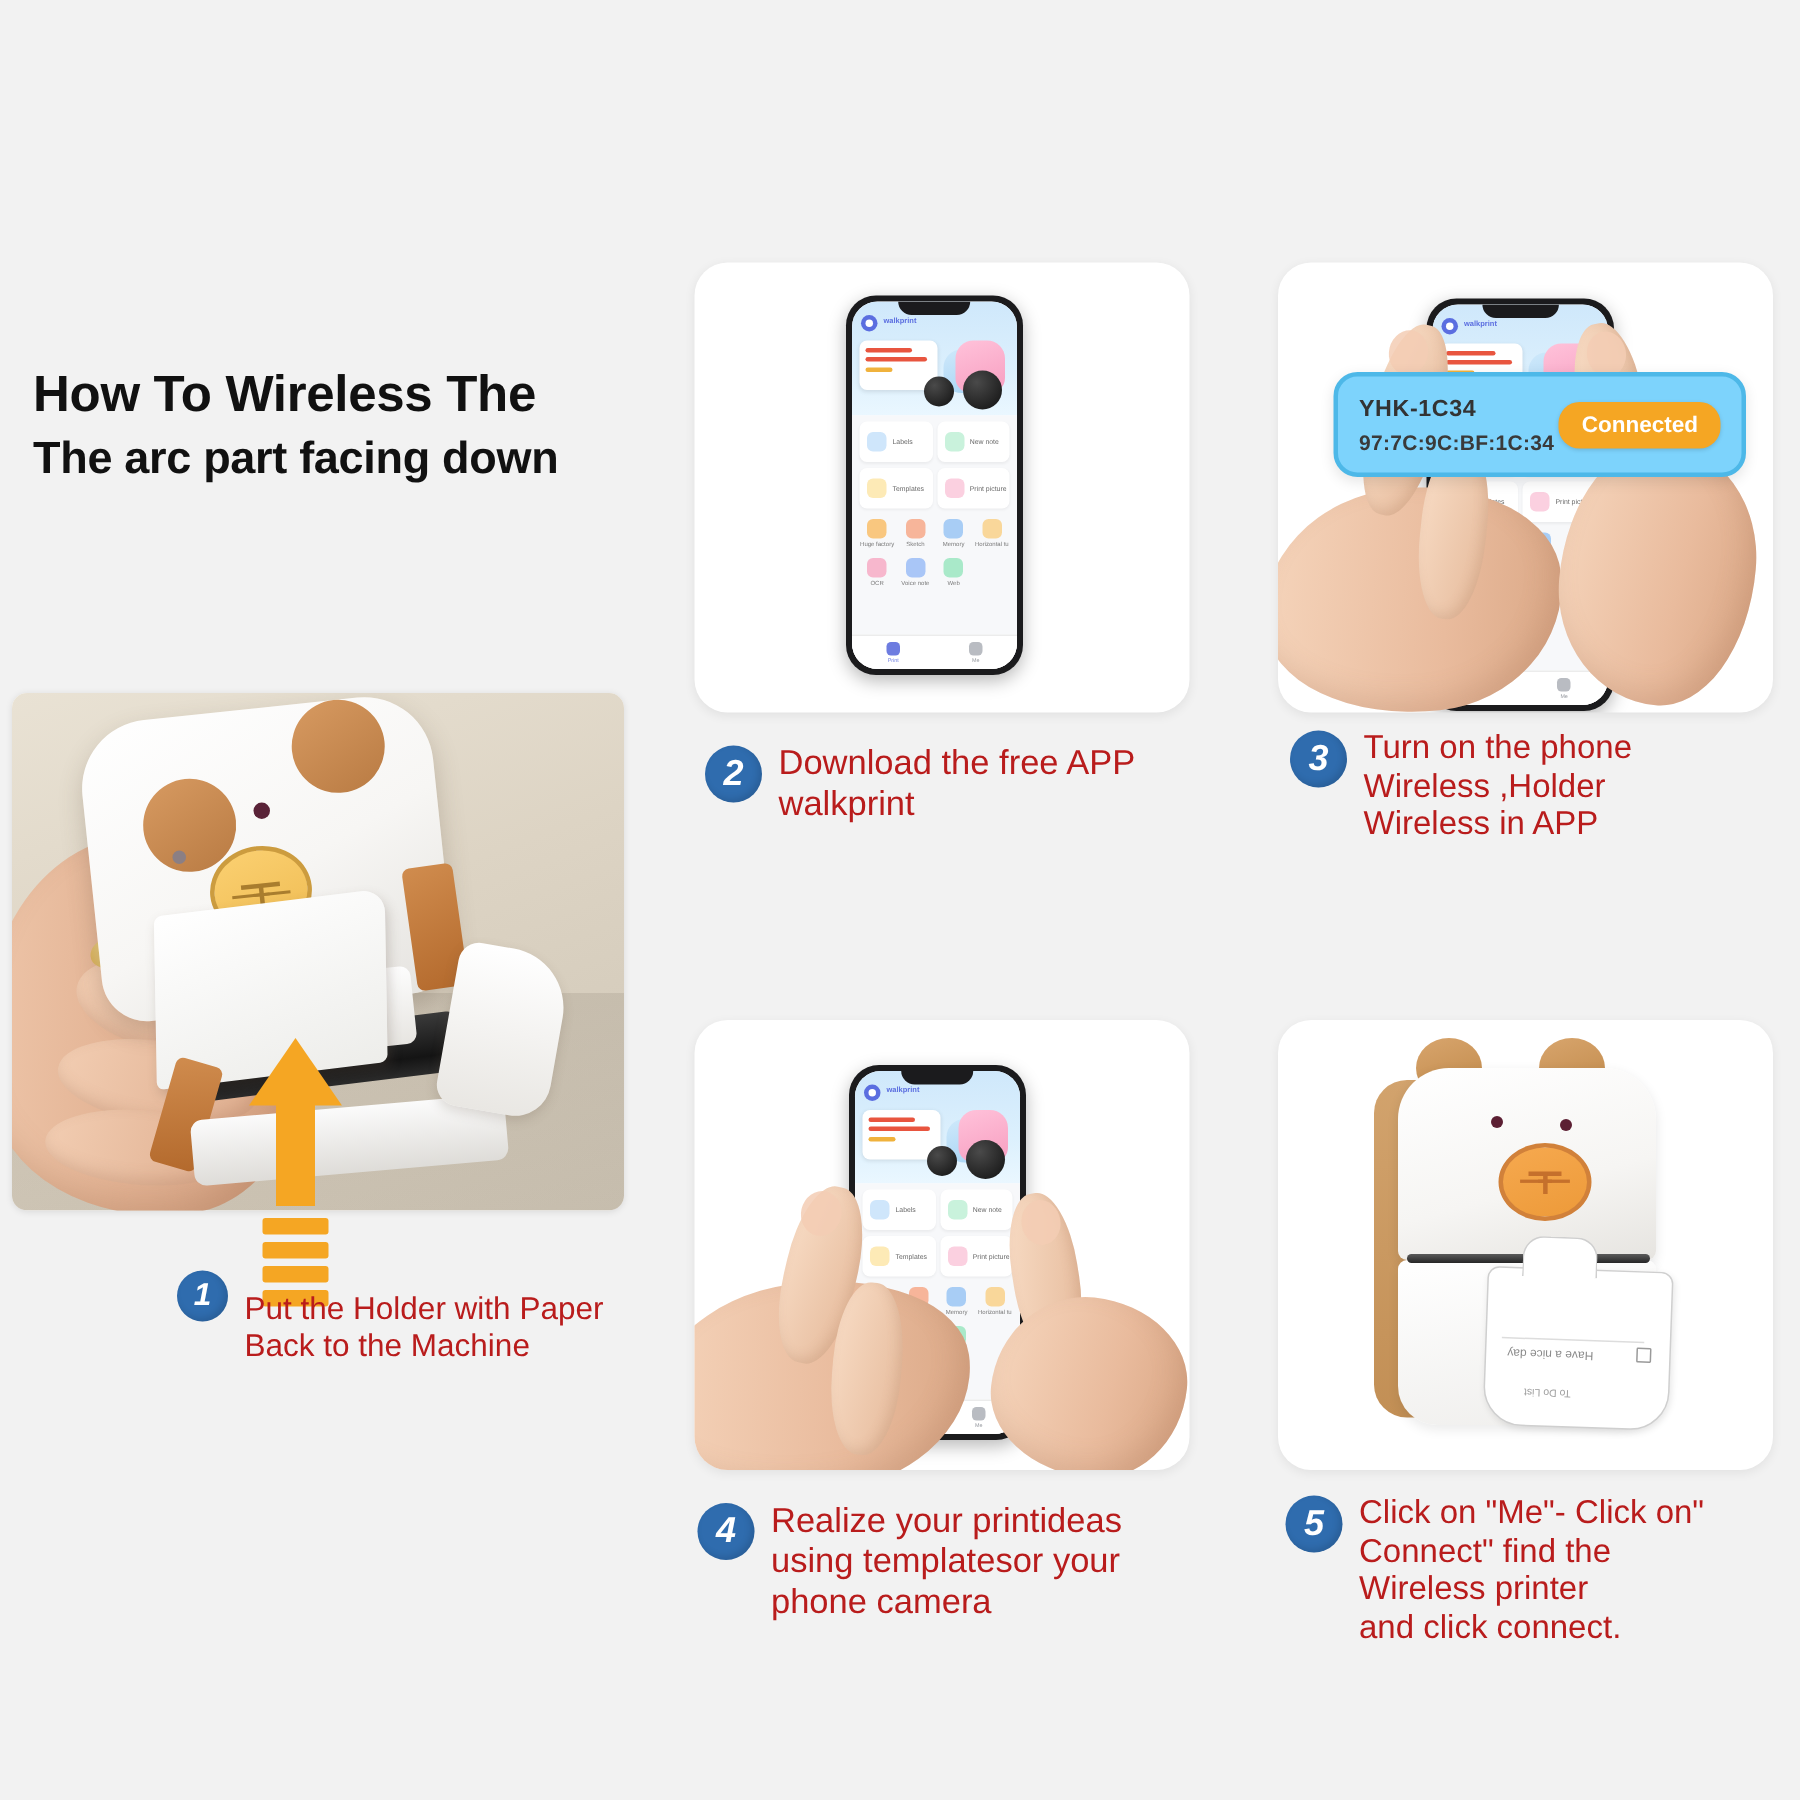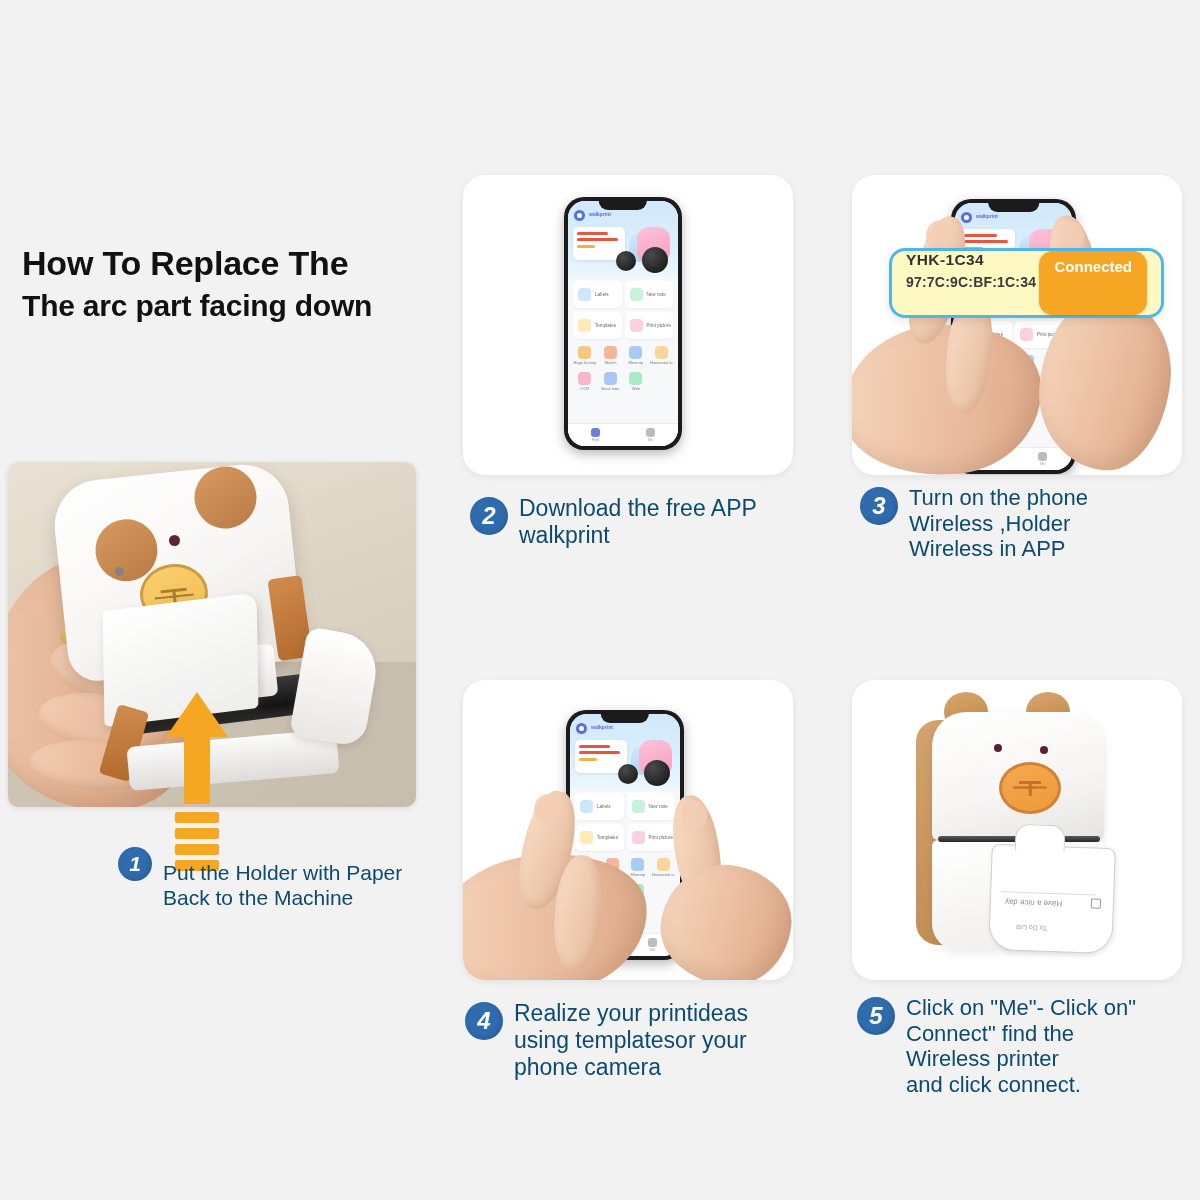--- a/index.html
+++ b/index.html
@@ -42,21 +42,21 @@
   
   .step{position:absolute;display:flex;align-items:flex-start;gap:11px;}
   .badge{
     width:38px;height:38px;border-radius:50%;
     background:#2f6cae;color:#fff;flex:0 0 38px;
     display:flex;align-items:center;justify-content:center;
     font-size:24px;font-weight:bold;font-style:italic;
     box-shadow:inset -2px -2px 5px rgba(0,0,0,.13);
     margin-top:2px;
   }
-  .caption{font-size:23px;color:#0c4a6e;line-height:1.17;white-space:pre-line;}
+  .caption{font-size:23px;color:#b91c1c;line-height:1.17;white-space:pre-line;}
 
   #step-1{left:118px;top:845px;width:340px;}
   #step-1 .badge{width:34px;height:34px;flex:0 0 34px;font-size:21px;}
   #step-1 .caption{font-size:21px;margin-top:16px;}
   #step-2{left:470px;top:495px;width:350px;}
   #step-3{left:860px;top:485px;width:330px;}
   #step-4{left:465px;top:1000px;width:340px;}
   #step-5{left:857px;top:995px;width:340px;}
   #step-3 .caption,#step-5 .caption{font-size:22px;}
 
@@ -193,22 +193,22 @@
      background:linear-gradient(100deg,#f6d6bd,#e9bb9d 60%,#d9a684);
      border-radius:48% 52% 45% 55%/55% 45% 55% 45%;
      box-shadow:inset -6px -8px 18px rgba(160,110,80,.22);}
   .hold-fing{position:absolute;background:linear-gradient(100deg,#f8dcc5,#e6bb9c);
      border-radius:46%;box-shadow:inset -3px -3px 8px rgba(160,110,80,.2);}
   .nail{position:absolute;background:#f3cdb4;border-radius:50%;opacity:.85;}
 
   
   .popup{
     position:absolute;left:889px;top:248px;width:275px;height:70px;
-    background:#fef9c3;border:3px solid #4db8e8;border-radius:16px;
-    display:flex;box-sizing:border-box;padding:0 14px;
+    background:#7dd3fc;border:3px solid #4db8e8;border-radius:16px;
+    display:flex;align-items:center;box-sizing:border-box;padding:0 14px;
     box-shadow:0 3px 9px rgba(0,0,0,.10);z-index:20;
   }
   .popup-txt{flex:1;}
   .popup-name{font-size:15.5px;color:#333;font-weight:bold;letter-spacing:.4px;margin-bottom:5px;}
   .popup-mac{font-size:14px;color:#3a3a3a;font-weight:bold;letter-spacing:.2px;}
   .connected-badge{
     background:#f5a623;color:#fff;font-size:15px;font-weight:bold;
     padding:7px 15px;border-radius:14px;white-space:nowrap;
     box-shadow:0 1px 3px rgba(0,0,0,.15);
   }
@@ -249,21 +249,21 @@
   .p5-text2{position:absolute;left:26px;top:78px;font-size:7px;color:#a0a0a0;
      transform:rotate(180deg);}
   .p5-box{position:absolute;right:12px;top:50px;width:8px;height:8px;border:1.2px solid #9a9a9a;border-radius:1px;}
 </style>
 </head>
 <body>
 
 <div class="stage">
 
   <div class="headline">
-    <span class="l1">How To Replace The</span>
+    <span class="l1">How To Wireless The</span>
     <span class="l3">The arc part facing down</span>
   </div>
 
   <div class="card-photo" id="card-main">
     <div class="photo-bg"></div>
     <div class="table-shadow"></div>
 
     <div class="hand-main"></div>
     <div class="finger" style="left:42px;top:178px;width:120px;height:60px;transform:rotate(12deg);"></div>
     <div class="finger" style="left:30px;top:232px;width:135px;height:55px;transform:rotate(8deg);"></div>

